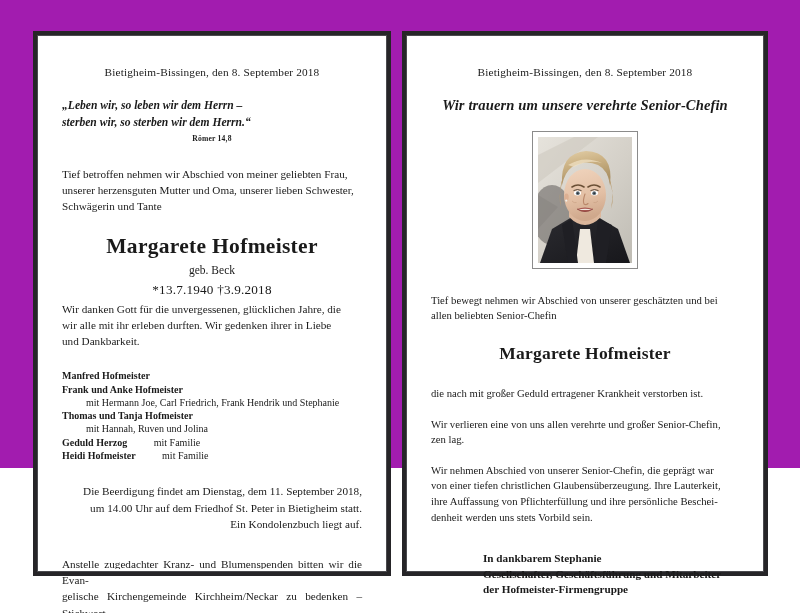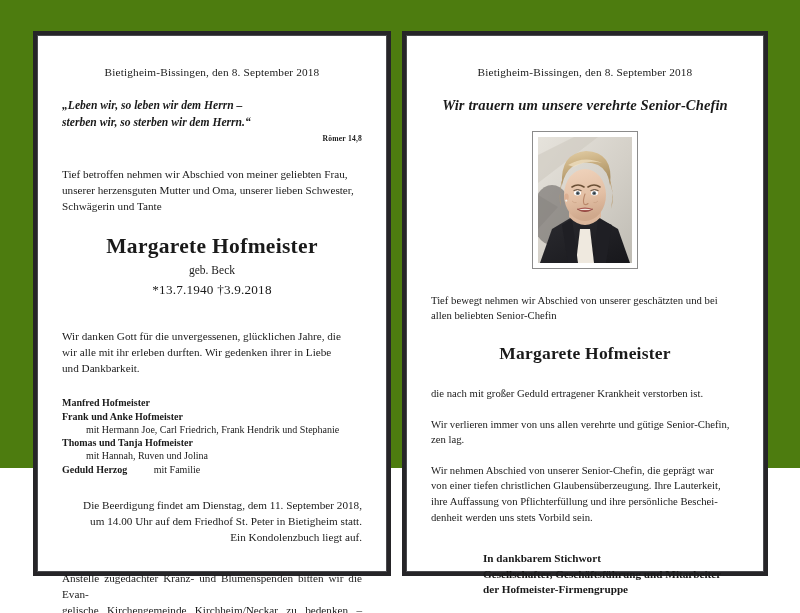--- a/index.html
+++ b/index.html
@@ -11,21 +11,21 @@
     width: 800px;
     height: 613px;
     font-family: "Liberation Serif", serif;
     color: #1a1a1a;
     overflow: hidden;
   }
   .page {
     position: relative;
     width: 800px;
     height: 468px;
-    background: #4d7c0f;
+    background: #a21caf;
   }
 
   
   .card {
     position: absolute;
     background: #ffffff;
     border: 4px solid #262528;
     box-sizing: border-box;
   }
   .card-inner {
@@ -61,21 +61,21 @@
 
   .verse {
     margin: 20px 0 0 0;
     font-style: italic;
     font-weight: bold;
     font-size: 11.6px;
     line-height: 1.45;
     text-align: left;
   }
   .verse-ref {
-    text-align: right;
+    text-align: center;
     font-size: 7.6px;
     font-weight: bold;
     font-style: normal;
     margin-top: 1px;
     letter-spacing: 0.2px;
   }
 
   .intro {
     margin: 22px 0 0 0;
     font-size: 11.2px;
@@ -95,21 +95,21 @@
     margin-top: 6px;
     line-height: 1.2;
   }
   .life-dates {
     font-size: 13.2px;
     margin-top: 4px;
     letter-spacing: 0.2px;
   }
 
   .thanks {
-    margin: 30px 0 0 0;
+    margin: 3px 0 0 0;
     font-size: 11.2px;
     line-height: 1.45;
     text-align: justify;
   }
 
   .mourners {
     margin: 20px 0 0 0;
     font-size: 10px;
     line-height: 1.33;
     text-align: left;
@@ -232,20 +232,21 @@
           <div>und Dankbarkeit.</div>
         </div>
 
         <div class="mourners">
           <div><span class="m-bold">Manfred Hofmeister</span><span class="m-reg"></span></div>
           <div><span class="m-bold">Frank und Anke Hofmeister</span><span class="m-reg"></span></div>
           <div><span class="m-bold"></span><span class="m-reg">mit Hermann Joe, Carl Friedrich, Frank Hendrik und Stephanie</span></div>
           <div><span class="m-bold">Thomas und Tanja Hofmeister</span><span class="m-reg"></span></div>
           <div><span class="m-bold"></span><span class="m-reg">mit Hannah, Ruven und Jolina</span></div>
           <div><span class="m-bold">Geduld Herzog</span><span class="m-reg"> mit Familie</span></div>
+          <div><span class="m-bold">Heidi Hofmeister</span><span class="m-reg"> mit Familie</span></div>
         </div>
 
         <div class="funeral">
           <div>Die Beerdigung findet am Dienstag, dem 11. September 2018,</div>
           <div>um 14.00 Uhr auf dem Friedhof St. Peter in Bietigheim statt.</div>
           <div>Ein Kondolenzbuch liegt auf.</div>
         </div>
 
         <div class="donations">
           <div>Anstelle zugedachter Kranz- und Blumenspenden bitten wir die Evan-</div>
@@ -338,33 +339,33 @@
         <div class="r-intro">
           <div>Tief bewegt nehmen wir Abschied von unserer geschätzten und bei</div>
           <div>allen beliebten Senior-Chefin</div>
         </div>
 
         <div class="r-name">Margarete Hofmeister</div>
 
         <div class="r-line">die nach mit großer Geduld ertragener Krankheit verstorben ist.</div>
 
         <div class="r-para">
-          <div>Wir verlieren immer von uns allen verehrte und gütige Senior-Chefin,</div>
+          <div>Wir verlieren eine von uns allen verehrte und großer Senior-Chefin,</div>
           <div>zen lag.</div>
         </div>
 
         <div class="r-para">
           <div>Wir nehmen Abschied von unserer Senior-Chefin, die geprägt war</div>
           <div>von einer tiefen christlichen Glaubensüberzeugung. Ihre Lauterkeit,</div>
           <div>ihre Auffassung von Pflichterfüllung und ihre persönliche Beschei-</div>
           <div>denheit werden uns stets Vorbild sein.</div>
         </div>
 
         <div class="r-signoff">
-          <div>In dankbarem Stichwort</div>
+          <div>In dankbarem Stephanie</div>
           <div>Gesellschafter, Geschäftsführung und Mitarbeiter</div>
           <div>der Hofmeister-Firmengruppe</div>
         </div>
 
       </div>
     </div>
   </div>
 
 </div>
 

